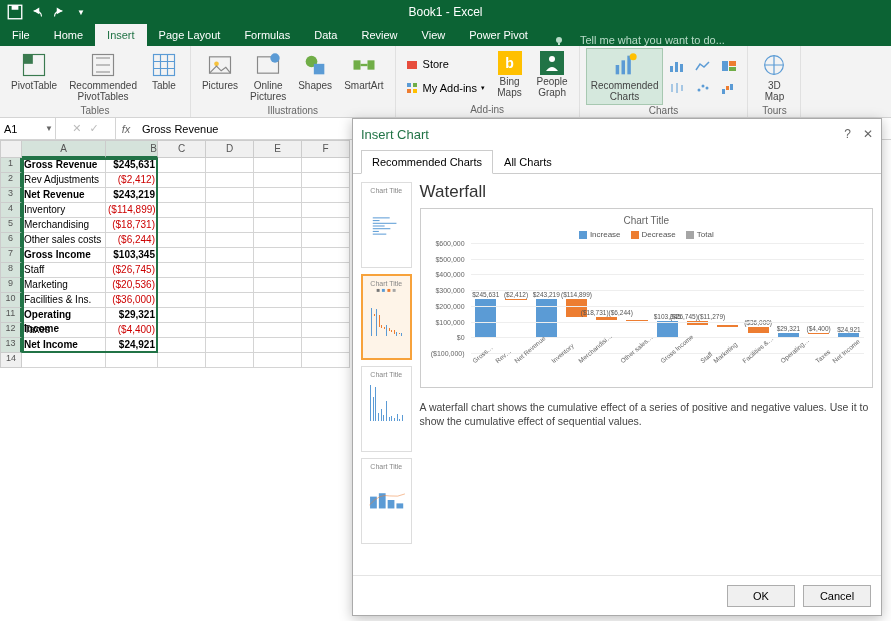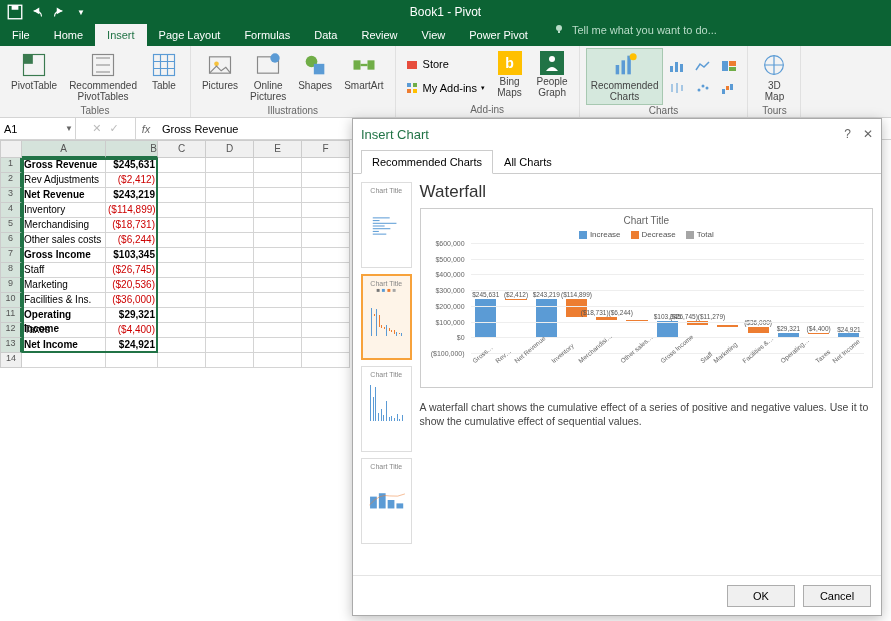--- a/index.html
+++ b/index.html
@@ -9,40 +9,40 @@
 .titlebar { height: 24px; background: #0c6334; color: #fff; display: flex; align-items: center; position: relative; }
 .qat { display: flex; gap: 4px; padding-left: 6px; align-items: center; }
 .qat .ic { width: 18px; height: 18px; color: #fff; display:flex; align-items:center; justify-content:center;}
 .title-text { position: absolute; left: 50%; transform: translateX(-50%); font-size: 12px; }
 
 
 .ribbontabs { height: 22px; background: #0c6334; display: flex; align-items: stretch; color: #fff; font-size: 11px; }
 .ribbontabs .tab { padding: 0 12px; display: flex; align-items: center; cursor: pointer; }
 .ribbontabs .tab.active { background: #f3f3f3; color: #217346; }
 .ribbontabs .tab.file { background: #0c6334; }
-.ribbontabs .tellme { color: #b9dcc8; display:flex; align-items:flex-start; gap:8px; padding-left:14px;}
+.ribbontabs .tellme { color: #b9dcc8; display:flex; align-items:flex-end; gap:16px; padding-left:14px;}
 .ribbontabs .bulb { width:10px; height:10px; }
 
 
 .ribbon { height: 72px; background: #f3f3f3; border-bottom: 1px solid #d4d4d4; display: flex; position: relative; }
 .rgroup { border-right: 1px solid #e0e0e0; padding: 2px 6px 0 6px; display: flex; flex-direction: column; }
 .rgroup .tools { display: flex; flex: 1; gap: 2px; }
 .rgroup .glabel { text-align: center; font-size: 10px; color: #666; padding-bottom: 2px; }
 .rbtn { display: flex; flex-direction: column; align-items: center; justify-content: flex-start; padding: 2px 4px; cursor: pointer; border: 1px solid transparent; min-width: 40px; }
 .rbtn.active { background: #d5e8dd; border: 1px solid #a7c8b1; }
 .rbtn .ric { width: 28px; height: 28px; display:flex; align-items:center; justify-content:center; }
 .rbtn .rlabel { font-size: 10px; color: #444; text-align:center; line-height:1.1; margin-top:1px;}
 .rbtn-sm { display:flex; align-items:center; gap:4px; padding:1px 3px; cursor:pointer;}
 .addins-col { display:flex; flex-direction:column; gap:8px; justify-content:center;}
 .chart-grid { display:grid; grid-template-columns:repeat(3, 24px); grid-template-rows:repeat(2,20px); gap:2px; }
 .cgitem { width:24px; height:20px; border:1px solid transparent; display:flex; align-items:center; justify-content:center; cursor:pointer;}
 
 
 .fbar { height: 22px; border-bottom: 1px solid #d4d4d4; display: flex; align-items: stretch; background: #fff; }
-.namebox { width: 76px; border-right: 1px solid #d4d4d4; display:flex; align-items:center; padding:0 4px; font-size:11px; position:relative;}
+.namebox { width: 56px; border-right: 1px solid #d4d4d4; display:flex; align-items:center; padding:0 4px; font-size:11px; position:relative;}
 .namebox .dd { position:absolute; right:2px; font-size:8px; color:#666;}
 .fbar-btns { width: 60px; border-right:1px solid #d4d4d4; display:flex; align-items:center; justify-content:center; gap:8px; color:#bbb;}
 .fx-cell { width:20px; display:flex; align-items:center; justify-content:center; font-style:italic; color:#666;}
 .formula-input { flex:1; padding:0 6px; display:flex; align-items:center; font-size:11px;}
 
 
 .gridwrap { position:absolute; top:140px; left:0; right:0; bottom:0; }
 .colheads { display:flex; height:18px; }
 .corner { width:22px; border:1px solid #ccc; background:#f0f0f0;}
 .colh { width:48px; border:1px solid #ccc; border-left:none; background:#f0f0f0; text-align:center; font-size:10px; color:#555; line-height:16px;}
@@ -118,21 +118,21 @@
         </svg>
       </span>
     <span class="ic">
         <svg class="svg-ic" viewBox="0 0 16 16">
           <path d="M6 4 L11 7 L6 10 Z" fill="#fff"></path>
           <path d="M11 7 Q4 7 4 12" fill="none" stroke="#fff"></path>
         </svg>
       </span>
     <span class="ic" style="font-size:8px">▼</span>
   </div>
-  <div class="title-text">Book1 - Pivot</div>
+  <div class="title-text">Book1 - Excel</div>
 </div>
 
 <div class="ribbontabs">
   <div class="tab file">File</div>
   <div class="tab">Home</div>
   <div class="tab active">Insert</div>
   <div class="tab">Page Layout</div>
   <div class="tab">Formulas</div>
   <div class="tab">Data</div>
   <div class="tab">Review</div>

